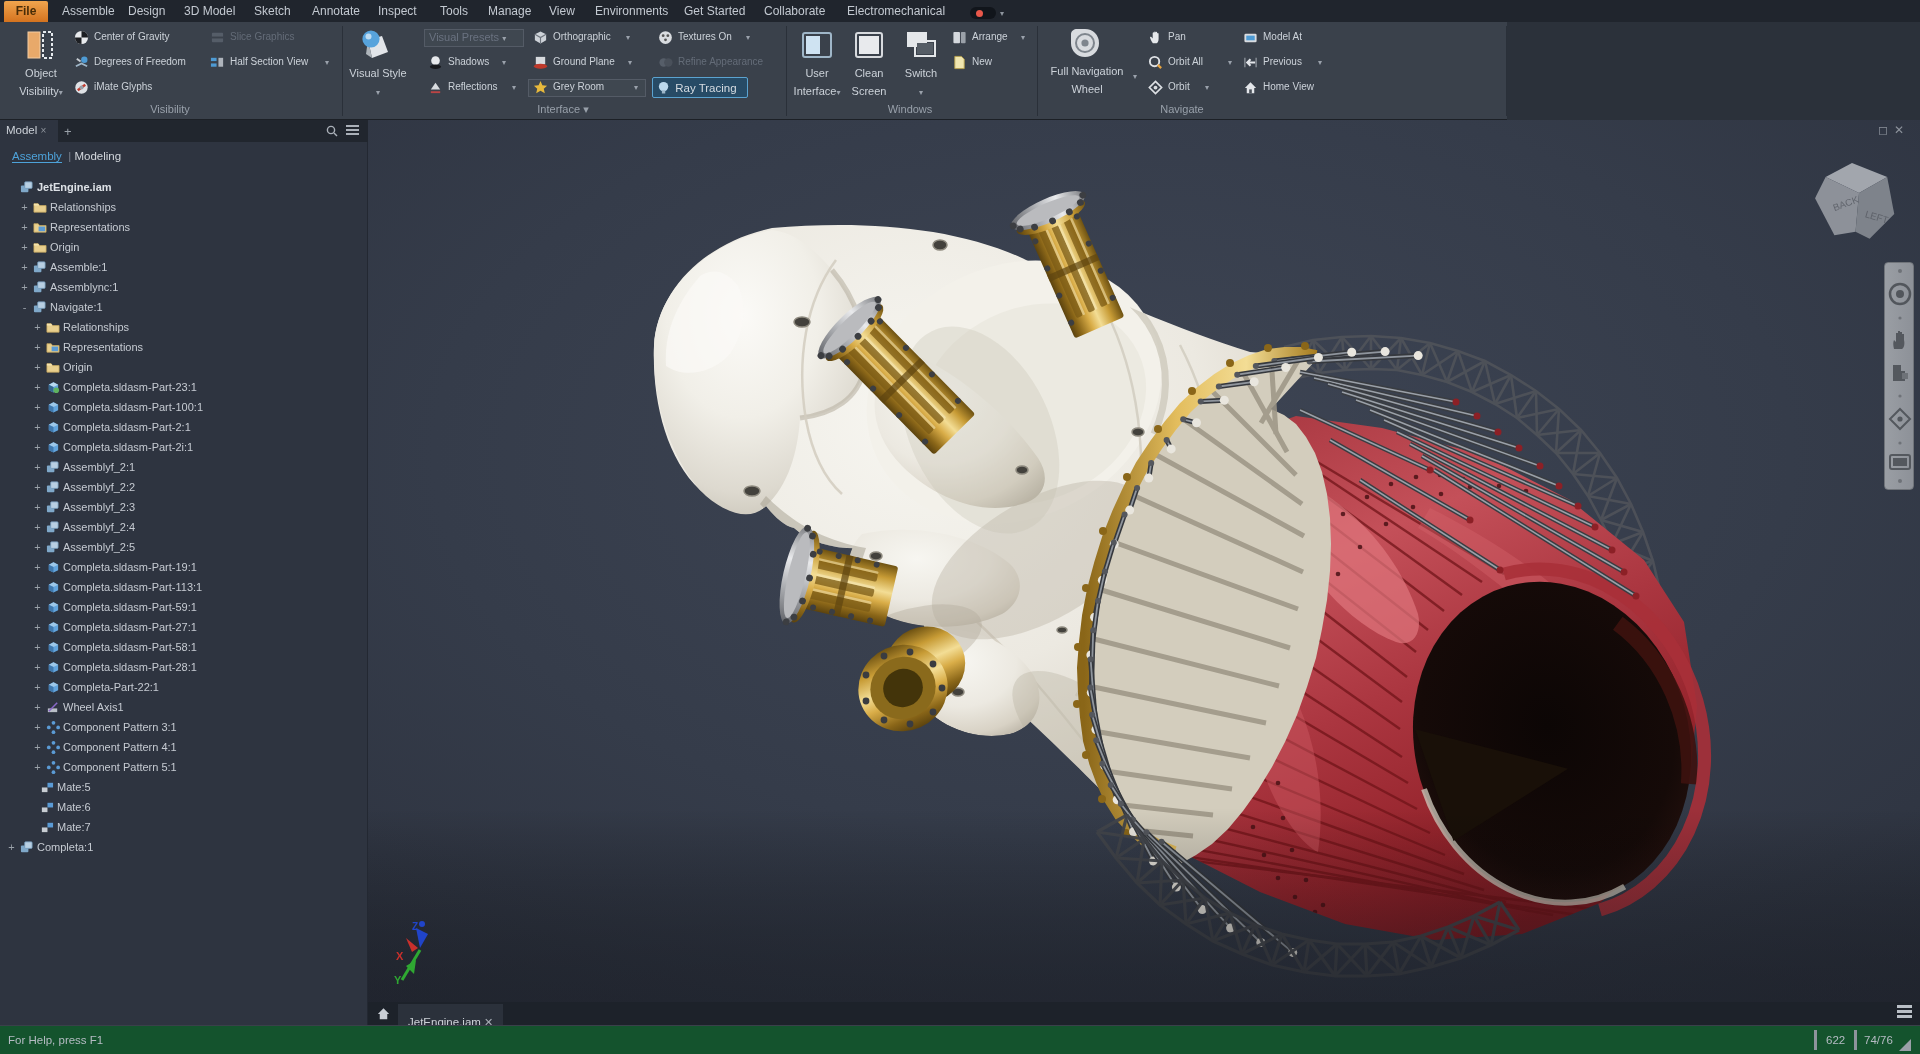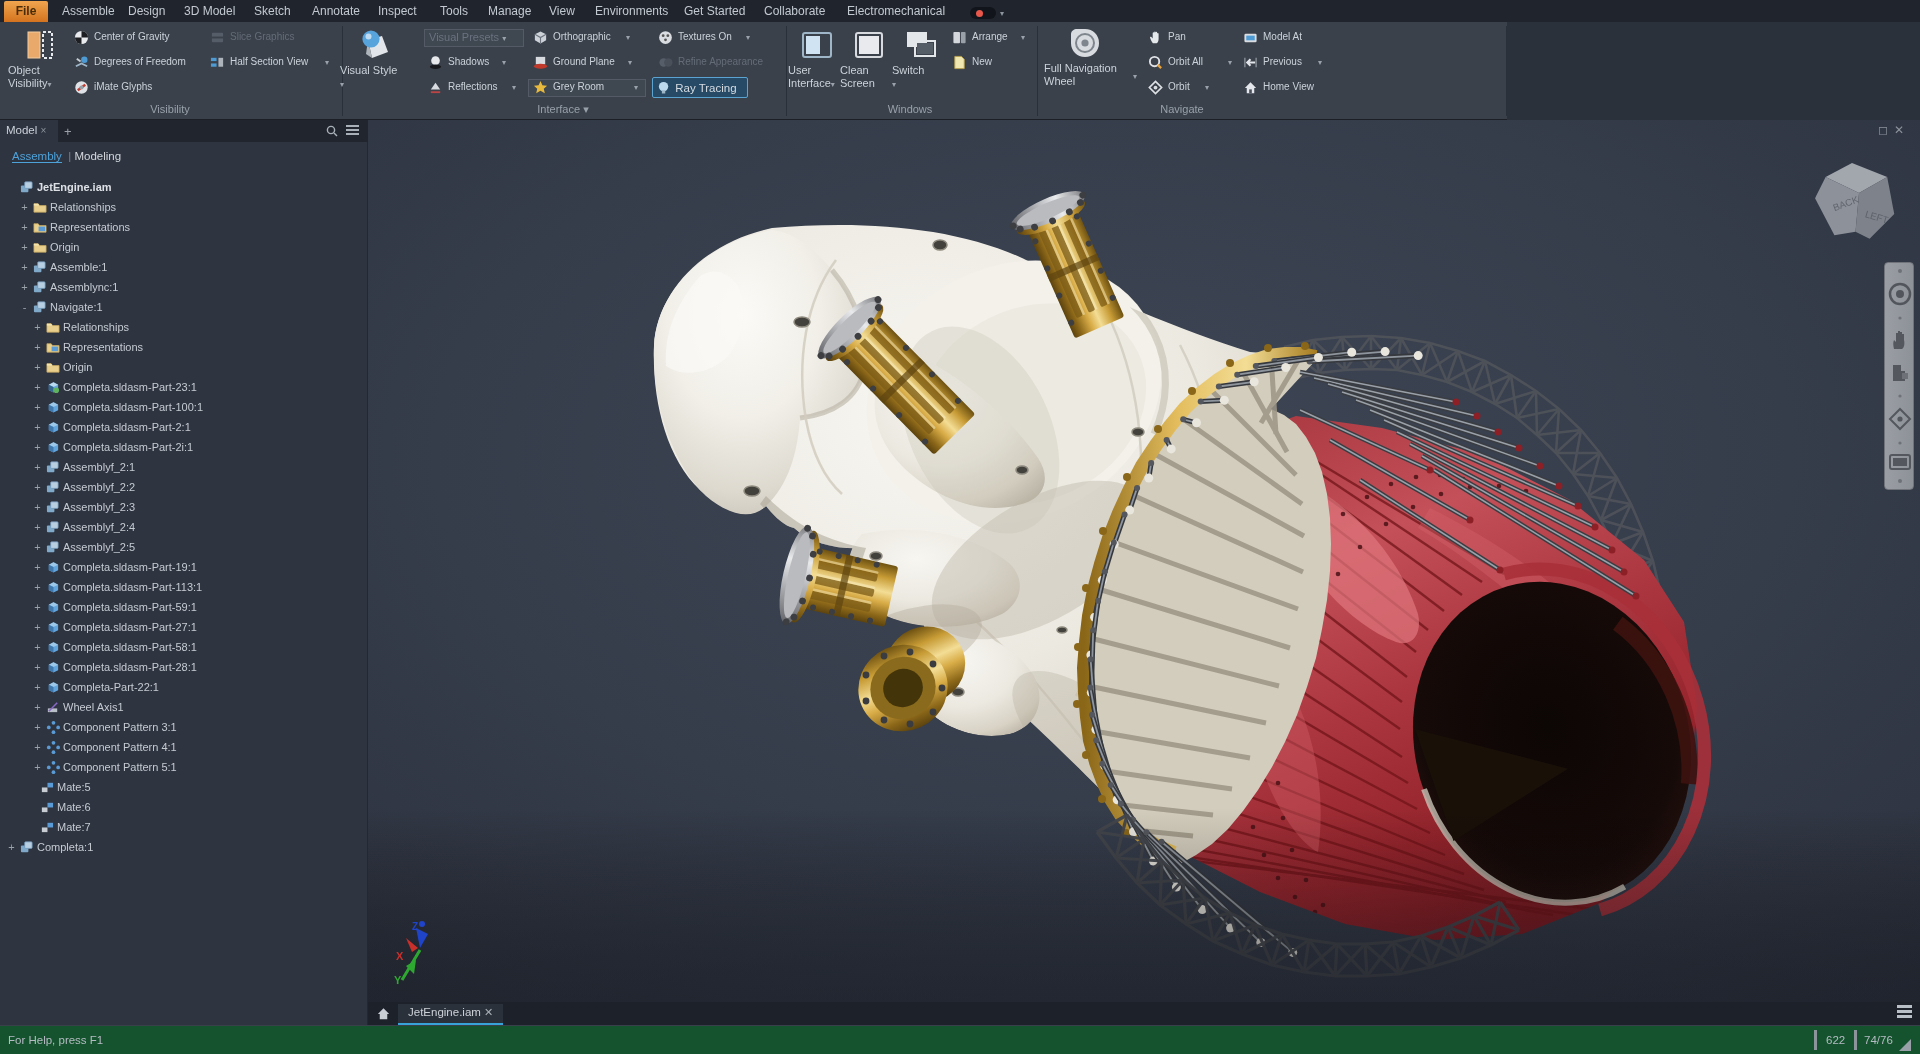--- a/index.html
+++ b/index.html
@@ -7,38 +7,38 @@
 #menubar{position:absolute;left:0;top:0;width:1920px;height:22px;background:#20252d}
 #filebtn{position:absolute;left:4px;top:1px;width:44px;height:21px;background:linear-gradient(#f0a54e,#d4731f);color:#482c07;font-size:12px;font-weight:bold;text-align:center;line-height:21px;border-radius:2px 2px 0 0}
 .mi{position:absolute;top:4px;font-size:12px;color:#c3c9d1;height:18px;line-height:15px}
 #ribbon{position:absolute;left:0;top:22px;width:1920px;height:98px;background:#3a414b;border-bottom:1px solid #1c2026}
 .rsep{position:absolute;top:4px;width:1px;height:90px;background:#2a3039}
 .glab{position:absolute;top:81px;width:140px;text-align:center;font-size:11px;color:#98a0aa}
 .ric{position:absolute}
 .rt{position:absolute;font-size:10px;color:#ccd2d9;white-space:nowrap}
 .rt.dim{color:#646c78}
 .da{color:#9aa1ab;font-size:8px}
-.blab{position:absolute;font-size:11px;color:#ccd2d9;line-height:13px}
+.blab{position:absolute;text-align:center;font-size:11px;color:#ccd2d9;line-height:18px}
 .combo{position:absolute;height:18px;border:1px solid #545b66;background:#3f4750;font-size:11px;color:#6a7280;padding:1px 4px}
 .combo.dim2{color:#6a7280}
 .raybtn{position:absolute;left:652px;top:55px;width:96px;height:21px;background:#274b66;border:1px solid #5ba3d0;color:#d5dbe1;font-size:11.5px;padding:2px 4px;border-radius:2px}
 #panel{position:absolute;left:0;top:120px;width:368px;height:905px;background:#2e3440;border-right:1px solid #232832}
 #ptabs{position:absolute;left:0;top:0;width:368px;height:22px;background:#21262e}
 #ptab{position:absolute;left:0;top:0;width:58px;height:22px;background:#2e3440;color:#ccd1d8;font-size:11.5px;padding:4px 6px}
 .px{color:#8d939b;font-size:10px}
 #pswitch{position:absolute;left:12px;top:30px;font-size:11.5px}
 .trow{position:absolute;left:0;width:368px;height:20px}
 .texp{position:absolute;top:3px;width:11px;text-align:center;color:#9aa1a9;font-size:11px;line-height:13px}
 .tic{position:absolute;top:2px}
 .tlab{position:absolute;top:3px;font-size:11px;color:#c6cbd2;white-space:nowrap}
 .tlab.b{font-weight:bold;color:#dde1e6}
 #viewport{position:absolute;left:368px;top:120px;width:1552px;height:882px;overflow:hidden}
 #rtoolbar{position:absolute;left:1884px;top:262px;width:30px;height:228px;background:linear-gradient(90deg,#9a9ea4,#8d9198);border-radius:4px;border:1px solid #70747a}
 #tabbar{position:absolute;left:368px;top:1002px;width:1552px;height:23px;background:#1d222a}
-#doctab{position:absolute;left:30px;top:2px;height:21px;background:#2b313b;color:#cdd2d8;font-size:11.5px;padding:2px 10px;border-bottom:2.5px solid #38a3d8}
+#doctab{position:absolute;left:30px;top:2px;height:21px;background:#2b313b;color:#cdd2d8;font-size:11.5px;padding:12px 10px;border-bottom:2.5px solid #38a3d8}
 #statusbar{position:absolute;left:0;top:1025px;width:1920px;height:29px;background:#14532d;border-top:1px solid #3a404a;font-size:11.5px;color:#b6bcc4}
 
 </style></head><body>
 <div id="app">
 <div id="menubar">
 <div id="filebtn">File</div>
 <span class="mi" style="left:62px">Assemble</span>
 <span class="mi" style="left:128px">Design</span>
 <span class="mi" style="left:184px">3D Model</span>
 <span class="mi" style="left:254px">Sketch</span>

